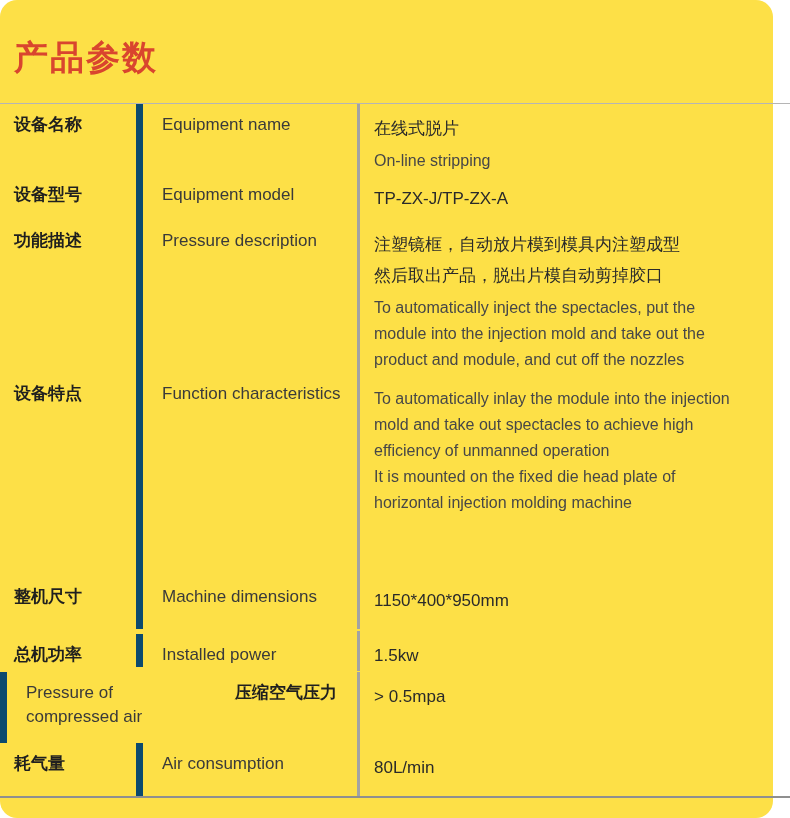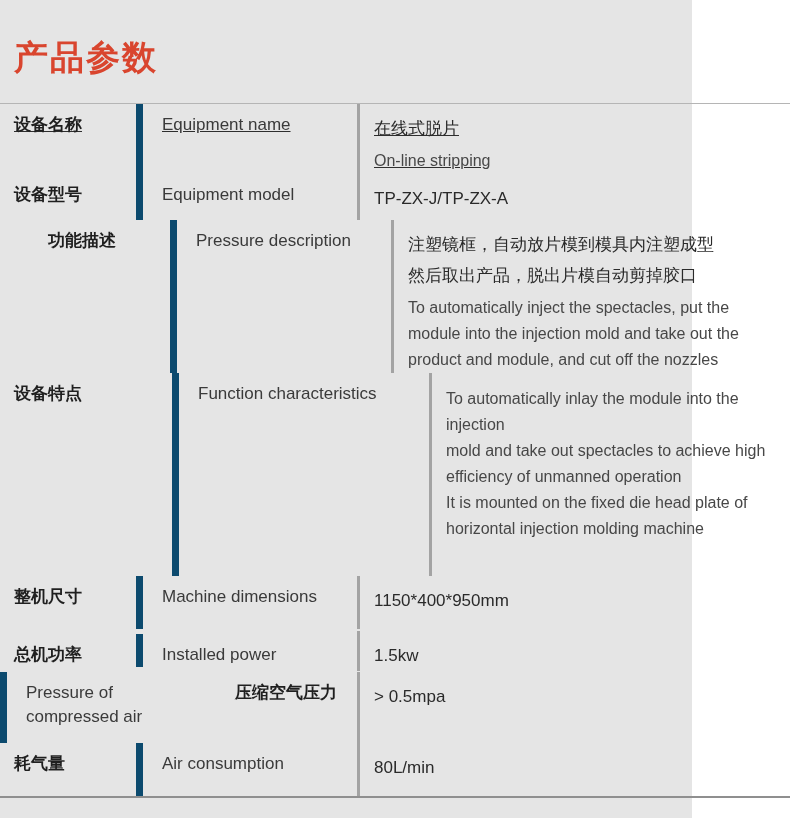--- a/index.html
+++ b/index.html
@@ -5,24 +5,25 @@
   * { box-sizing: border-box; margin: 0; padding: 0; }
   html, body { background: #ffffff; }
   body {
     font-family: "Liberation Sans", "DejaVu Sans", sans-serif;
     width: 790px;
     height: 818px;
     overflow: hidden;
     color: #2e2e2e;
   }
   .page {
-    width: 692px;
+    width: 773px;
     height: 818px;
-    background: #e5e5e5;
+    background: #fde047;
     position: relative;
+    border-radius: 17px;
   }
   .page-title {
     position: absolute;
     left: 14px;
     top: 40px;
     font-size: 34px;
     font-weight: bold;
     letter-spacing: 2px;
     color: #d9452e;
     line-height: 1;
@@ -74,24 +75,24 @@
   }
   .val-en {
     font-size: 16px;
     color: #474747;
     line-height: 26px;
     margin-top: 4px;
     white-space: pre-line;
   }
   .val-en:empty { display: none; }
   
-  .row:nth-of-type(1) { min-height: 67px; text-decoration: underline; }
+  .row:nth-of-type(1) { min-height: 67px; }
   .row:nth-of-type(2) { min-height: 46px; }
-  .row:nth-of-type(3) { min-height: 136px; padding-left: 34px; }
-  .row:nth-of-type(4) { min-height: 203px; gap: 36px; }
+  .row:nth-of-type(3) { min-height: 136px; }
+  .row:nth-of-type(4) { min-height: 203px; }
   .row:nth-of-type(5) { min-height: 53px; }
   .row:nth-of-type(6) { min-height: 43px; align-items: center; }
   .row:nth-of-type(7) { min-height: 71px; }
   .row:nth-of-type(8) { min-height: 53px; }
   .row:nth-of-type(9) { min-height: 35px; }
 </style>
 </head>
 <body>
 
 <div class="page">

